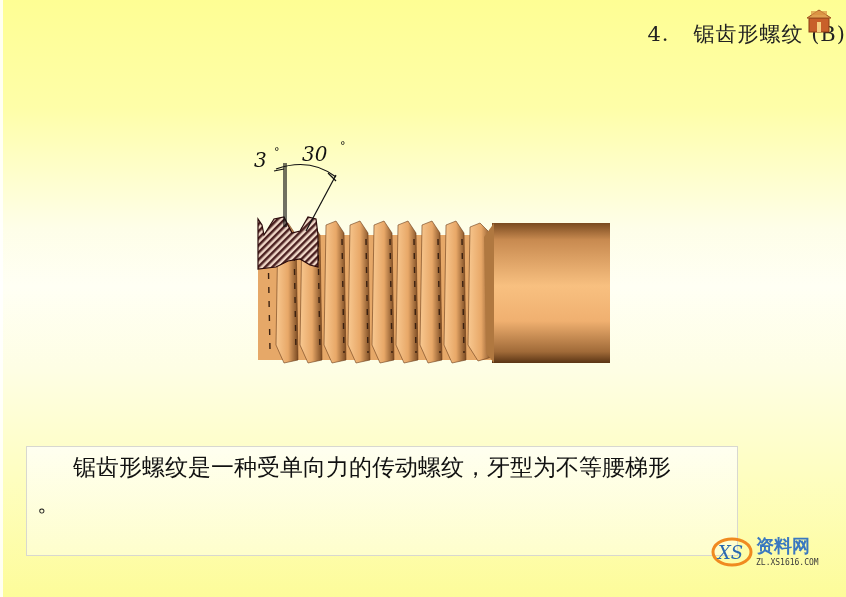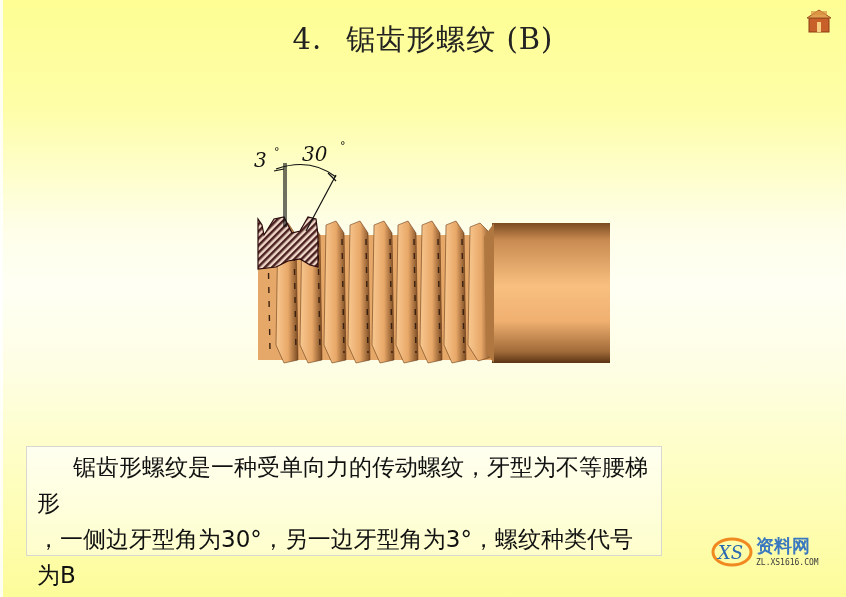--- a/index.html
+++ b/index.html
@@ -3,31 +3,31 @@
   <meta charset="utf-8">
   <style>
     html, body { margin: 0; padding: 0; }
     body {
       width: 846px; height: 597px; overflow: hidden; position: relative;
       background: linear-gradient(to bottom, #fefe94 0%, #fefea8 18%, #fefee8 38%, #fffff4 48%, #fefee4 62%, #fefec0 80%, #fdfc9a 100%);
       font-family: "DejaVu Sans", sans-serif;
     }
     .slide-edge-left { position: absolute; left: 0; top: 0; width: 3px; height: 597px; background: #ffffff; opacity: 0.85; }
     .title {
-      position: absolute; left: 0; right: 0; top: 20px; text-align: center;
-      font-family: "DejaVu Serif", serif; font-size: 29px; color: #222;
+      position: absolute; left: 0; right: 0; top: 20px; text-align: right;
+      font-family: "DejaVu Serif", serif; font-size: 21px; color: #222;
       letter-spacing: 1px;
     }
     .title .num { margin-right: 24px; }
     .home-icon {
       position: absolute; left: 805px; top: 8px; width: 28px; height: 26px;
     }
     .figure { position: absolute; left: 240px; top: 135px; width: 390px; height: 240px; }
     .textbox {
-      position: absolute; left: 26px; top: 446px; width: 636px; height: 110px;
+      position: absolute; left: 26px; top: 446px; width: 712px; height: 110px;
       border: 1.5px solid #d8d8d0; box-sizing: border-box;
       background: linear-gradient(to bottom, #fffff0 0%, #fefecc 100%);
       font-family: "DejaVu Sans", sans-serif; font-size: 23px; color: #111;
       line-height: 36px; padding: 2px 10px 0 10px;
     }
     .textbox .para { text-indent: 36px; margin: 0; word-break: break-all; }
     .watermark { position: absolute; left: 710px; top: 532px; width: 136px; height: 38px; }
   </style>
 </head>
 <body>
@@ -110,21 +110,20 @@
     </g>
     <text x="14" y="32" font-family="DejaVu Serif, serif" font-style="italic" font-size="20" fill="#111">3</text>
     <text x="34" y="20" font-family="DejaVu Sans, sans-serif" font-size="11" fill="#111">°</text>
     <text x="62" y="26" font-family="DejaVu Serif, serif" font-style="italic" font-size="20" fill="#111">30</text>
     <text x="100" y="14" font-family="DejaVu Sans, sans-serif" font-size="11" fill="#111">°</text>
   </svg>
 </div>
 
 <div class="textbox">
   <p class="para">锯齿形螺纹是一种受单向力的传动螺纹，牙型为不等腰梯形</p>
-  <div>，一侧边牙型角为30°，另一边牙型角为3°，螺纹种类代号为B</div>
   <div>。</div>
 </div>
 
 <div class="watermark">
   <svg width="136" height="38" viewBox="0 0 136 38">
     <ellipse cx="22" cy="20" rx="19" ry="13" fill="none" stroke="#f08a20" stroke-width="3"></ellipse>
     <text x="8" y="27" font-family="DejaVu Serif, serif" font-style="italic" font-size="18" fill="#2a6ab0">XS</text>
     <text x="46" y="20" font-family="DejaVu Sans, sans-serif" font-weight="bold" font-size="18" fill="#3a78c0">资料网</text>
     <text x="46" y="33" font-family="DejaVu Sans Mono, monospace" font-size="8" fill="#3a3a3a">ZL.XS1616.COM</text>
   </svg>

